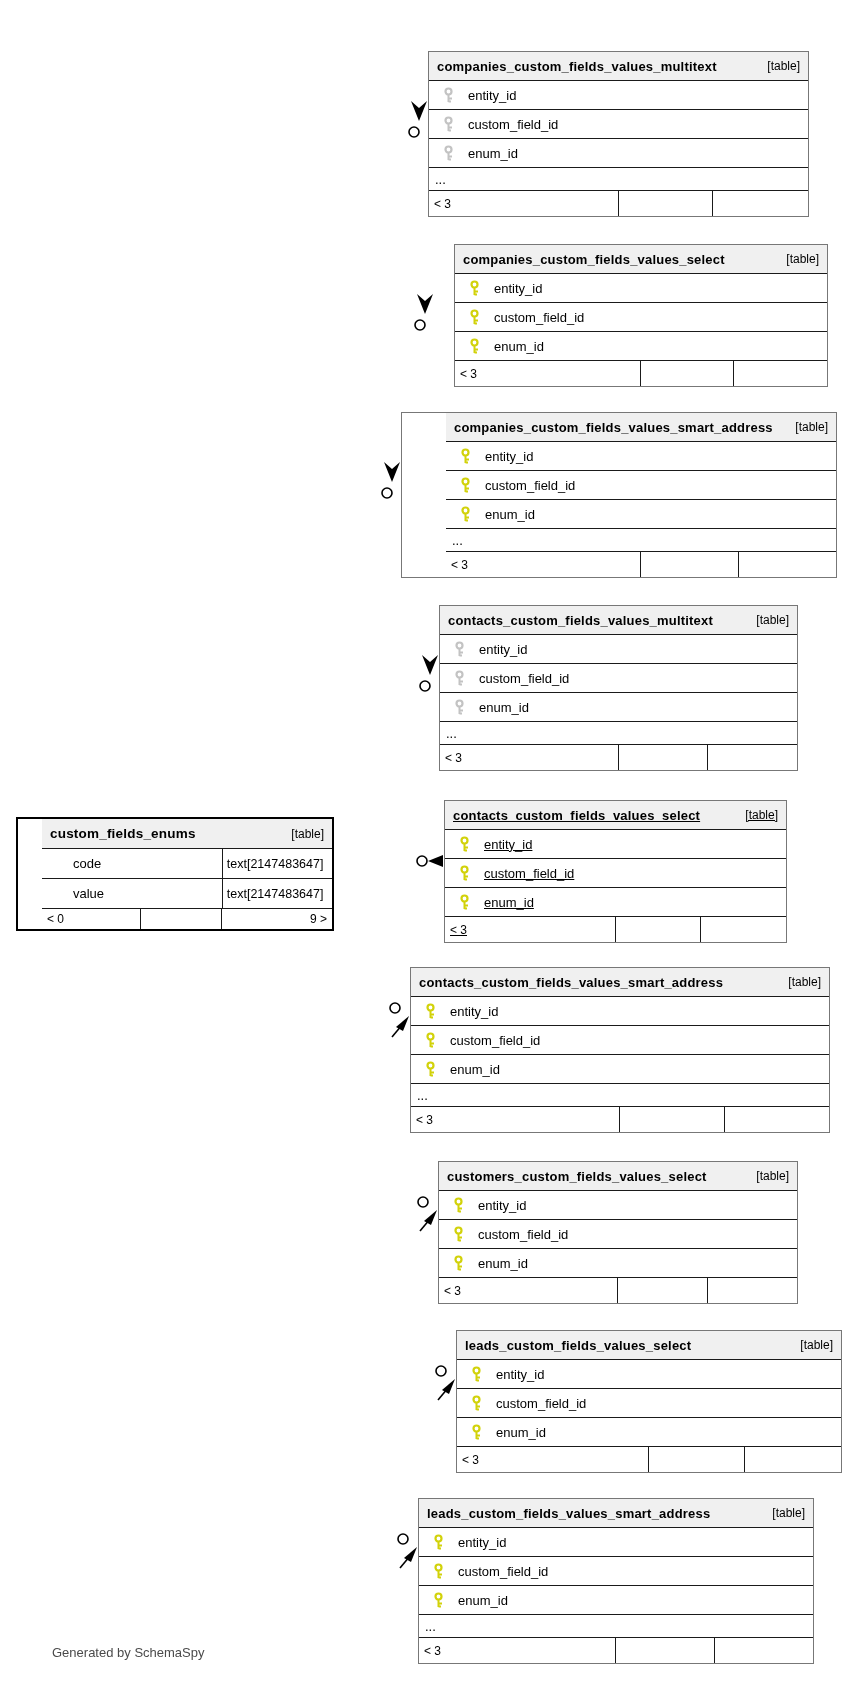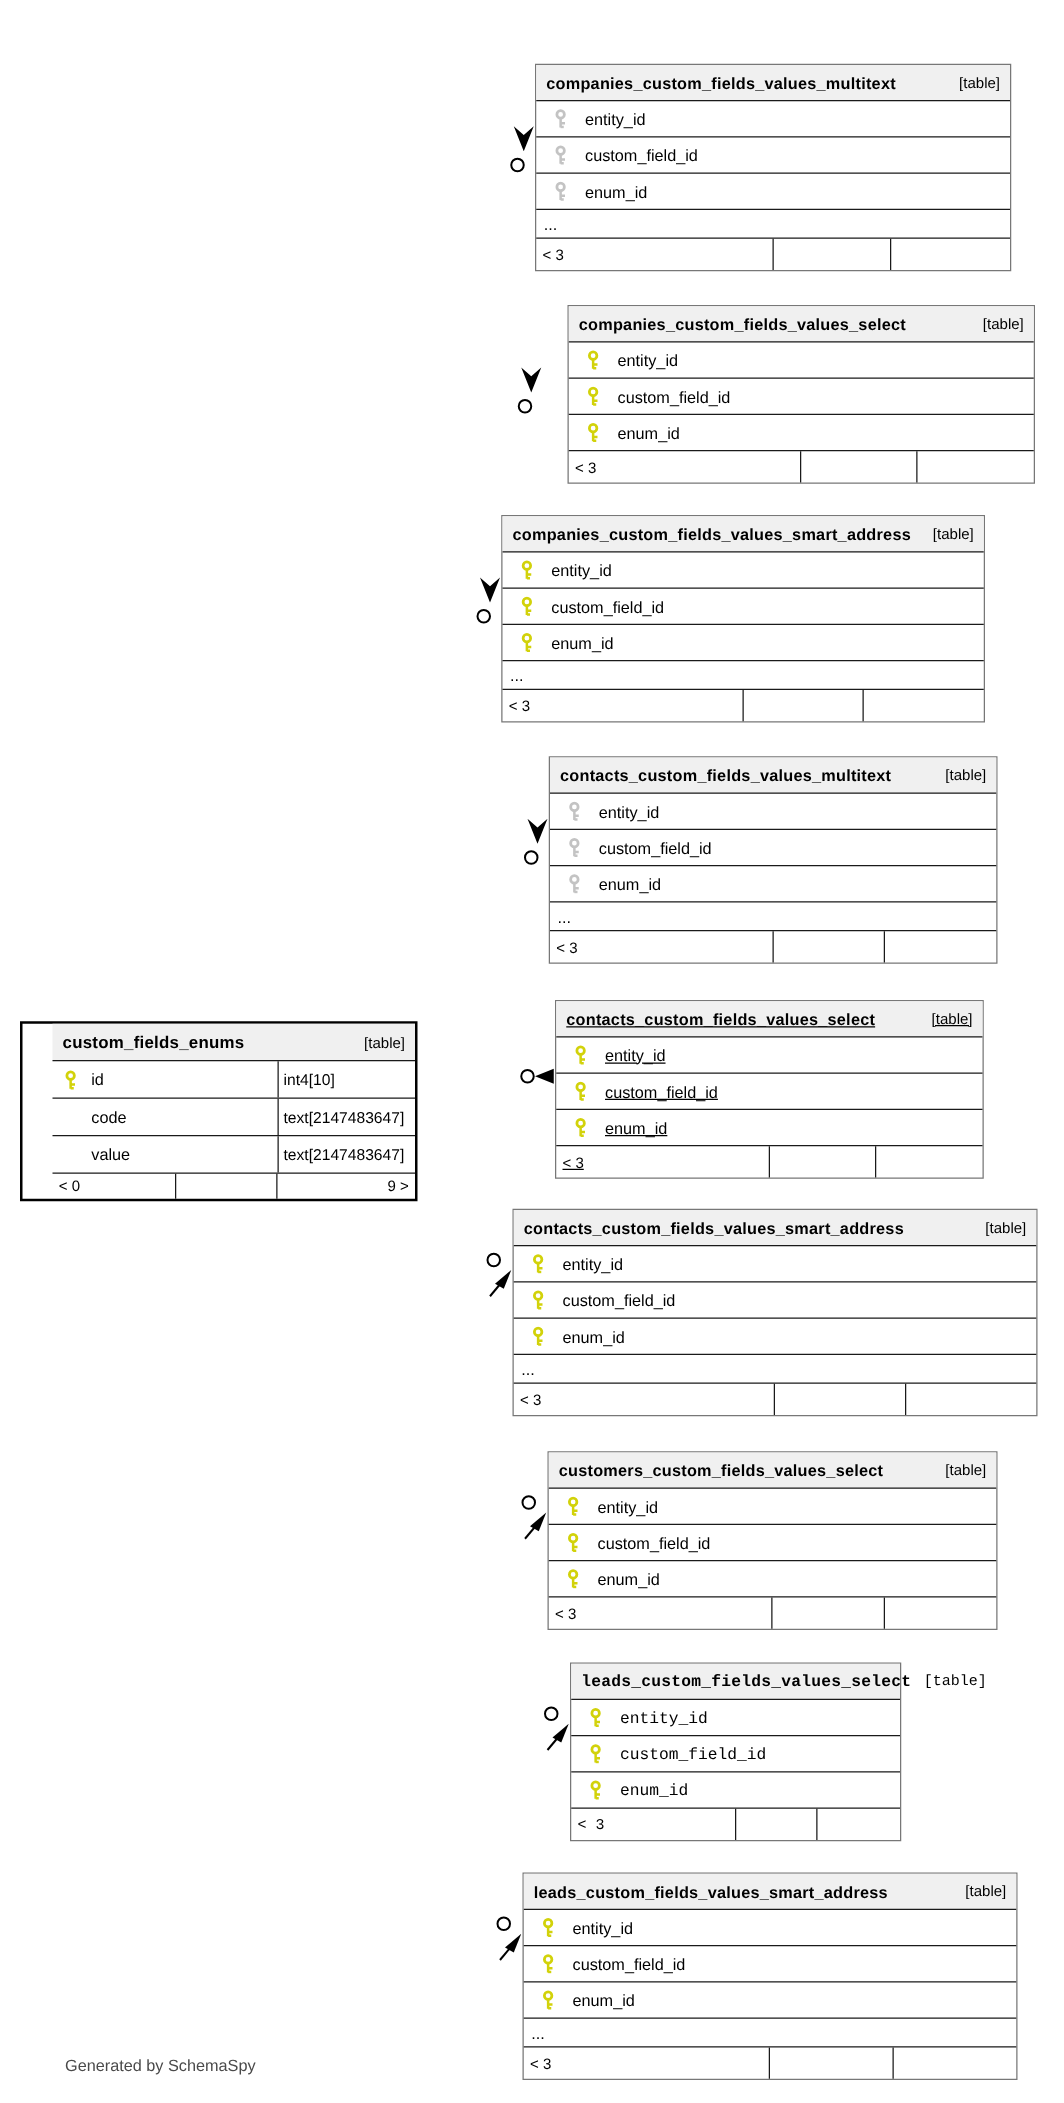--- a/index.html
+++ b/index.html
@@ -124,21 +124,21 @@
         </svg>
       <span class="colname">enum_id</span>
     </div>
     <div class="tfoot">
       <span class="fcell fc1">&lt; 3</span>
       <span class="fcell fc2"></span>
       <span class="fcell fc3"></span>
     </div>
   </div>
 
-  <div class="rtable" style="left:401px;top:372px;width:387px;">
+  <div class="rtable" style="left:401px;top:372px;width:436px;padding-left:44px;">
     <div class="thead">
       <span class="tname">companies_custom_fields_values_smart_address</span>
       <span class="ttag">[table]</span>
     </div>
     <div class="trow">
       <svg class="key yellow" viewBox="0 0 13 16">
           <circle cx="6.5" cy="4.5" r="3" fill="none" stroke="currentColor" stroke-width="2.2"></circle>
           <path d="M6.5 7.5 V15 M6.5 11.5 H10 M6.5 14.5 H9" stroke="currentColor" stroke-width="2" fill="none"></path>
         </svg>
       <span class="colname">entity_id</span>
@@ -292,21 +292,21 @@
         </svg>
       <span class="colname">enum_id</span>
     </div>
     <div class="tfoot">
       <span class="fcell fc1">&lt; 3</span>
       <span class="fcell fc2"></span>
       <span class="fcell fc3"></span>
     </div>
   </div>
 
-  <div class="rtable" style="left:456px;top:1290px;width:265px;font-family:Liberation Mono, monospace;">
+  <div class="rtable" style="left:456px;top:1290px;width:386px;">
     <div class="thead">
       <span class="tname">leads_custom_fields_values_select</span>
       <span class="ttag">[table]</span>
     </div>
     <div class="trow">
       <svg class="key yellow" viewBox="0 0 13 16">
           <circle cx="6.5" cy="4.5" r="3" fill="none" stroke="currentColor" stroke-width="2.2"></circle>
           <path d="M6.5 7.5 V15 M6.5 11.5 H10 M6.5 14.5 H9" stroke="currentColor" stroke-width="2" fill="none"></path>
         </svg>
       <span class="colname">entity_id</span>
@@ -363,30 +363,20 @@
       <span class="fcell fc1">&lt; 3</span>
       <span class="fcell fc2"></span>
       <span class="fcell fc3"></span>
     </div>
   </div>
 
   <div class="mtable" style="left:16px;top:817px;width:318px;">
     <div class="mhead">
       <span class="tname">custom_fields_enums</span>
       <span class="ttag">[table]</span>
-    </div>
-    <div class="mrow">
-      <span class="mname">
-        <svg class="key yellow" viewBox="0 0 13 16">
-            <circle cx="6.5" cy="4.5" r="3" fill="none" stroke="currentColor" stroke-width="2.2"></circle>
-            <path d="M6.5 7.5 V15 M6.5 11.5 H10 M6.5 14.5 H9" stroke="currentColor" stroke-width="2" fill="none"></path>
-          </svg>
-        <span class="colname">id</span>
-      </span>
-      <span class="mtype">int4[10]</span>
     </div>
     <div class="mrow">
       <span class="mname nokey">
         <span class="colname">code</span>
       </span>
       <span class="mtype">text[2147483647]</span>
     </div>
     <div class="mrow">
       <span class="mname nokey">
         <span class="colname">value</span>

